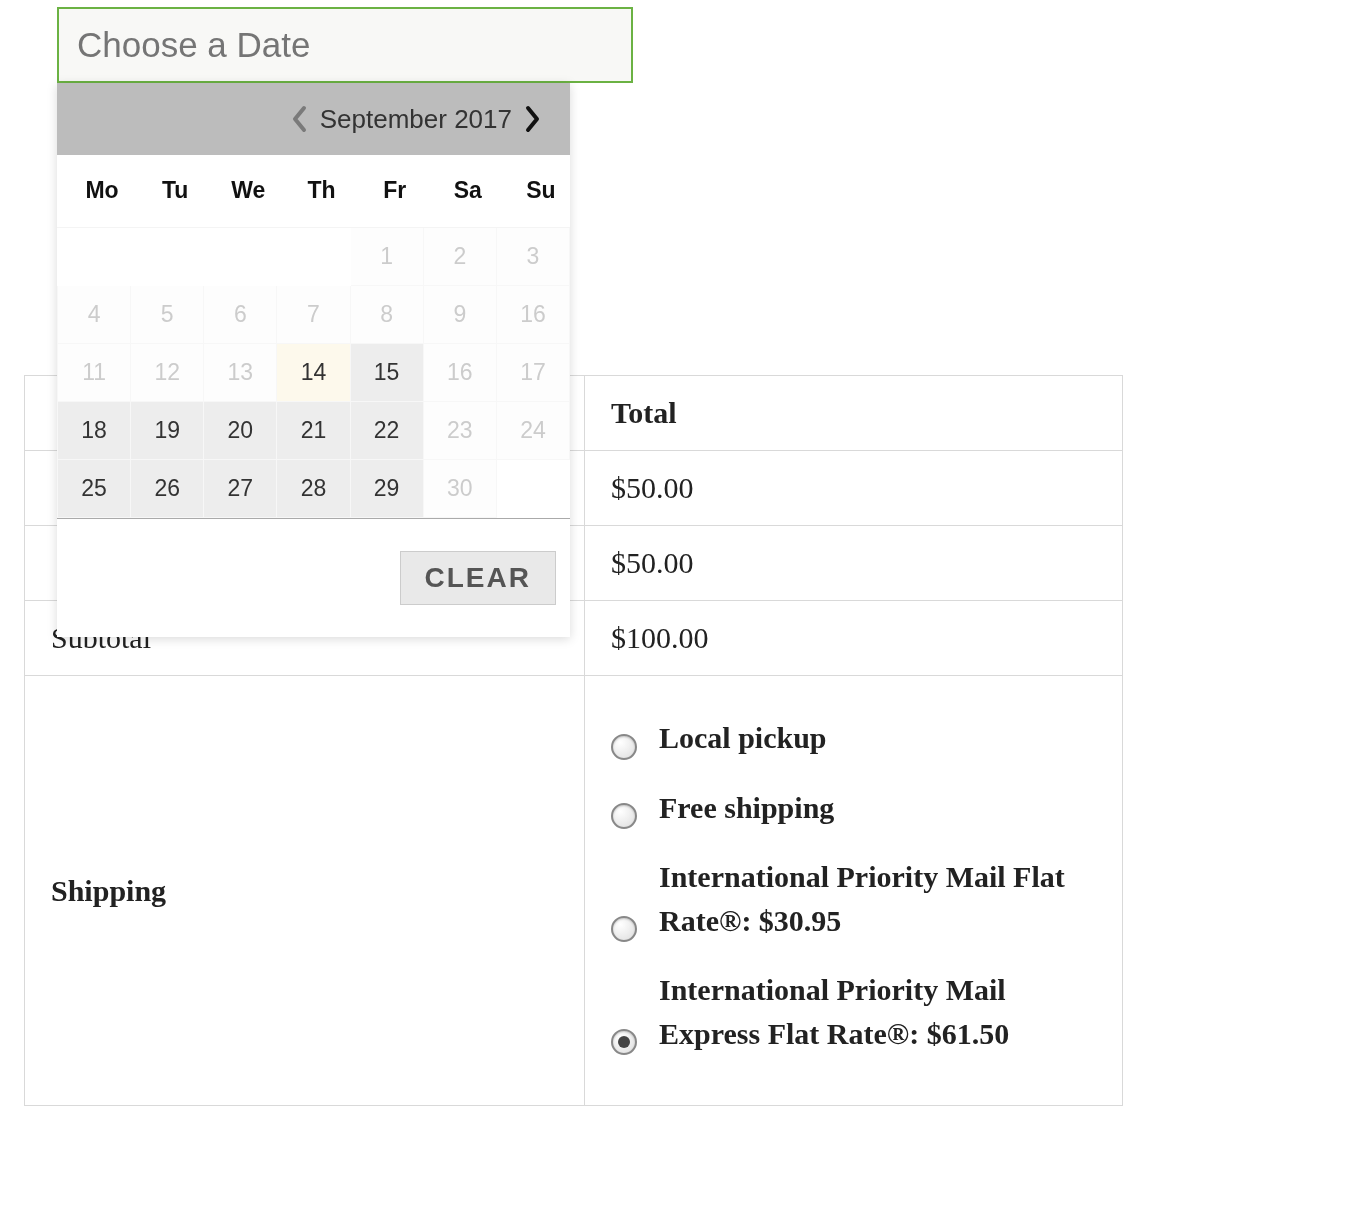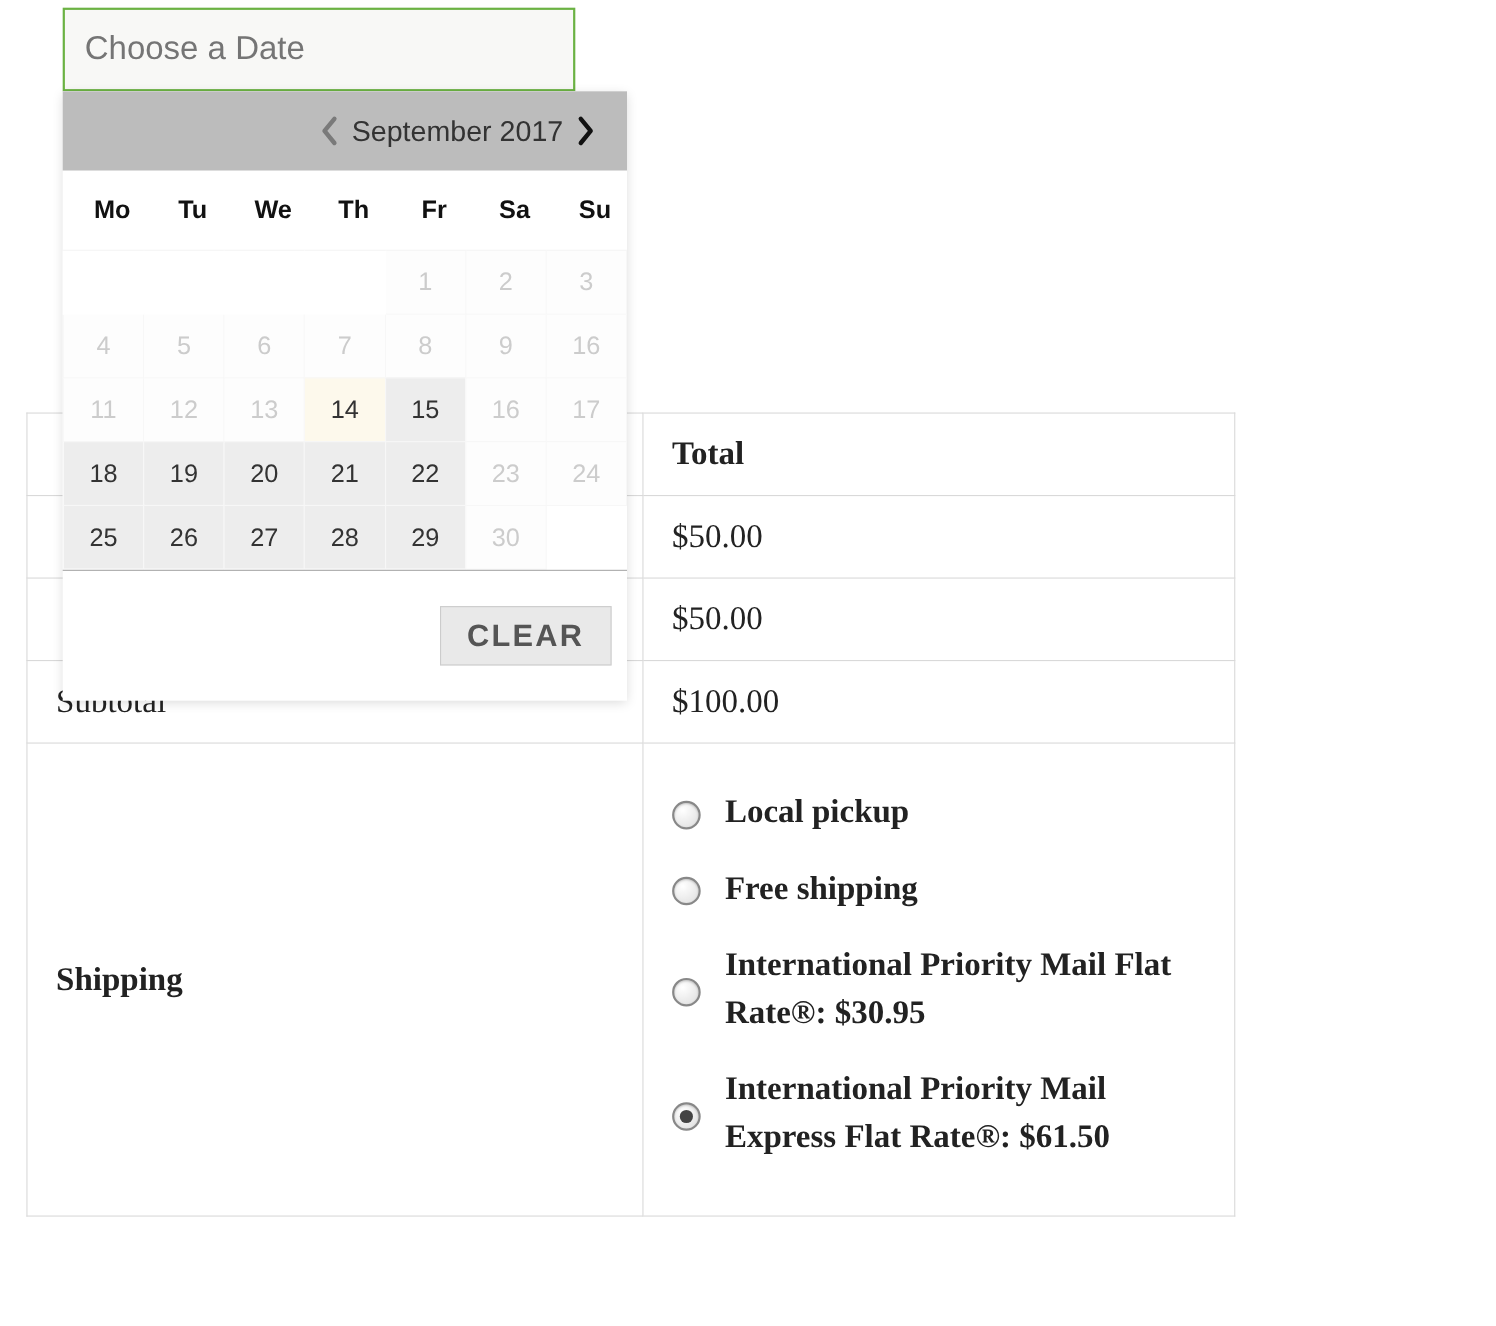--- a/index.html
+++ b/index.html
@@ -9,26 +9,26 @@
     width: 1360px;
     height: 1205px;
     position: relative;
   }
 
   
   .date-input {
     position: absolute;
     left: 57px;
     top: 7px;
-    width: 466px;
+    width: 576px;
     height: 76px;
     border: 2px solid #6bb243;
     background: #f8f8f6;
     font-family: -apple-system, "Helvetica Neue", Arial, sans-serif;
-    font-size: 30px;
+    font-size: 35px;
     color: #888;
     padding: 0 18px;
     outline: none;
   }
 
   
   .datepicker {
     position: absolute;
     left: 57px;
     top: 83px;
@@ -132,21 +132,21 @@
   }
   .cart-table .subtotal-row td,
   .cart-table .subtotal-row th { font-weight: 400; }
   .shipping-cell { vertical-align: middle; }
   .ship-options {
     list-style: none;
     padding: 4px 0;
   }
   .ship-options li {
     display: flex;
-    align-items: center;
+    align-items: flex-end;
     margin: 16px 0 26px 0;
     font-weight: 700;
     font-size: 30px;
     line-height: 1.45;
   }
   .ship-options li .radio {
     flex: 0 0 auto;
     margin-right: 22px;
     margin-top: 6px;
   }

